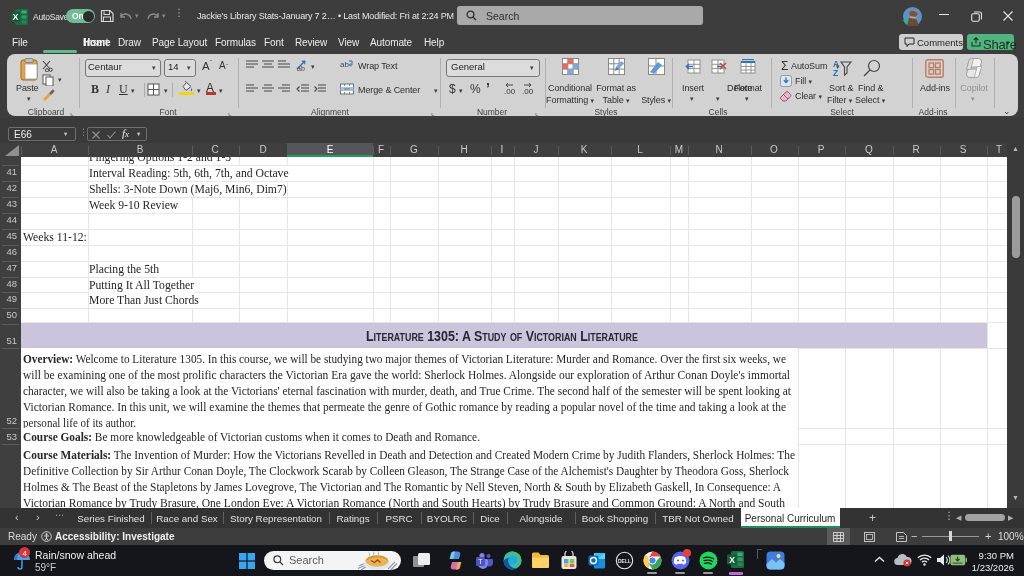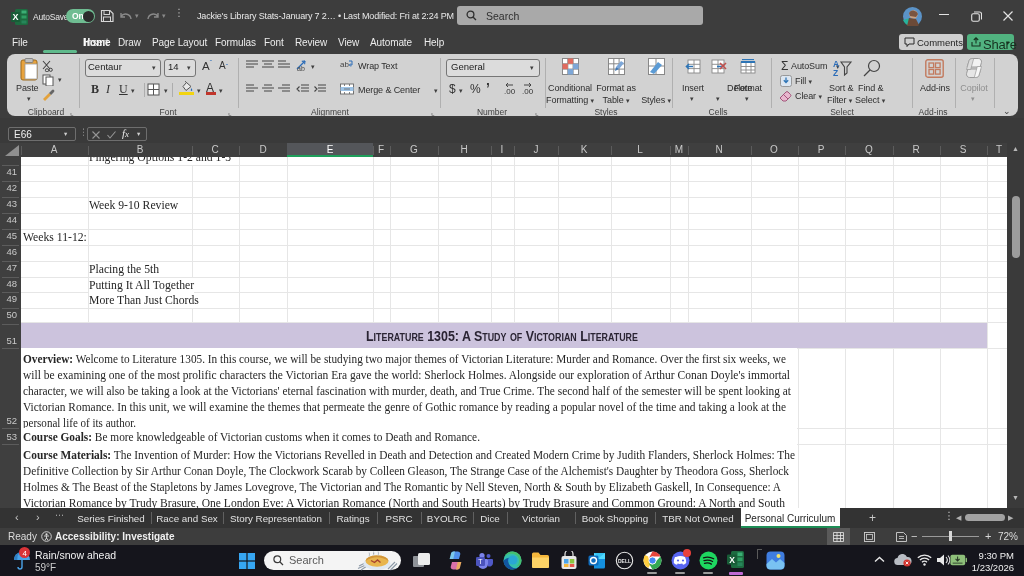--- a/index.html
+++ b/index.html
@@ -411,20 +411,22 @@
   <div class="hline" style="top:134px;"></div>
   <div class="hline" style="top:149px;"></div>
   <div class="hline" style="top:165px;"></div>
   <div class="hline" style="top:179px;"></div>
   <div class="hline" style="top:205px;"></div>
   <div class="hline" style="top:285px;"></div>
   <div class="hline" style="top:301px;"></div>
 
   <div class="ctext" style="left:89px;top:7px;">Fingering Options 1-2 and 1-3</div>
 
+  <div class="ctext" style="left:89px;top:23px;">Interval Reading: 5th, 6th, 7th, and Octave</div>
+  <div class="ctext" style="left:89px;top:39px;">Shells: 3-Note Down (Maj6, Min6, Dim7)</div>
   <div class="ctext" style="left:89px;top:55px;">Week 9-10 Review</div>
   <div class="ctext" style="left:23px;top:87px;">Weeks 11-12:</div>
   <div class="ctext" style="left:89px;top:103px;margin-top:45px;">Finding the 5th</div>
   <div class="ctext" style="left:89px;top:119px;">Placing the 5th</div>
   <div class="ctext" style="left:89px;top:135px;">Putting It All Together</div>
   <div class="ctext" style="left:89px;top:150px;">More Than Just Chords</div>
 
   <div class="abs" style="left:21px;top:179.5px;width:966px;height:25.5px;background:#ccc3dd;"></div>
   <div class="abs" id="banner" style="left:366px;top:185px;font-family:'Liberation Sans';font-weight:bold;font-variant:small-caps;font-size:14px;color:#2a2433;white-space:nowrap;transform-origin:0 50%;transform:scaleX(0.888);">Literature 1305: A Study of Victorian Literature</div>
 
@@ -539,21 +541,21 @@
   <div class="stab" style="left:276px;">Story Representation</div>
   <div class="tdiv" style="left:329px;"></div>
   <div class="stab" style="left:353px;">Ratings</div>
   <div class="tdiv" style="left:377px;"></div>
   <div class="stab" style="left:399px;">PSRC</div>
   <div class="tdiv" style="left:421px;"></div>
   <div class="stab" style="left:447px;">BYOLRC</div>
   <div class="tdiv" style="left:473px;"></div>
   <div class="stab" style="left:490px;">Dice</div>
   <div class="tdiv" style="left:507px;"></div>
-  <div class="stab" style="left:541px;">Victorian</div>
+  <div class="stab" style="left:541px;">Alongside</div>
   <div class="tdiv" style="left:575px;"></div>
   <div class="stab" style="left:615px;">Book Shopping</div>
   <div class="tdiv" style="left:655px;"></div>
   <div class="stab" style="left:698px;">TBR Not Owned</div>
 
   <div class="abs" style="left:741px;top:0;width:99px;height:20px;background:#ffffff;"></div>
   <div class="abs" style="left:741px;top:17.5px;width:99px;height:2.5px;background:#1e8e56;"></div>
   <div class="abs" style="left:790px;top:4.5px;font-size:10px;font-weight:normal;color:#1f1f1f;transform:translateX(-50%);white-space:nowrap;">Personal Curriculum</div>
   <div class="abs" style="left:869px;top:3px;font-size:12px;color:#c8c8c8;">+</div>
   <div class="abs" style="left:944px;top:2px;font-size:10px;color:#c8c8c8;">⋮</div>
@@ -580,21 +582,21 @@
         <rect x="2.5" y="2.5" width="6" height="5" fill="none" stroke="#d0d0d0" stroke-width="0.8"></rect>
       </svg>
   <svg class="abs" style="left:896px;top:3.5px" width="11" height="10" viewBox="0 0 11 10">
         <path d="M0.5 9.5 v-9 h7 l3 3 v6 z" fill="none" stroke="#d0d0d0" stroke-width="0.9"></path>
         <path d="M3 4.5 h5 M3 6.5 h5" stroke="#d0d0d0" stroke-width="0.8"></path>
       </svg>
   <div class="abs" style="left:911px;top:2px;font-size:11px;color:#d8d8d8;">−</div>
   <div class="abs" style="left:922px;top:8px;width:57px;height:1px;background:#9a9a9a;"></div>
   <div class="abs" style="left:949px;top:3px;width:3px;height:10px;background:#d8d8d8;"></div>
   <div class="abs" style="left:985px;top:2px;font-size:11px;color:#d8d8d8;">+</div>
-  <div class="abs" style="left:998px;top:3px;font-size:10px;">72%</div>
+  <div class="abs" style="left:998px;top:3px;font-size:10px;">100%</div>
 </div>
 
 <div class="abs" id="taskbar">
 
   <svg class="abs" style="left:12px;top:6px" width="20" height="20" viewBox="0 0 20 20">
     <path d="M2 9 a8 8 0 0 1 16 0 z" fill="#4aa3e8"></path>
     <path d="M2 9 a8 8 0 0 1 5.3 -7.5 a11 11 0 0 0 -2 7.5 z" fill="#2f7fc4"></path>
     <path d="M10 9 v7 a2 2 0 0 1 -4 0" fill="none" stroke="#4aa3e8" stroke-width="1.4"></path>
   </svg>
   <div class="abs" style="left:19px;top:2px;width:11px;height:11px;border-radius:50%;background:#d93438;"></div>

